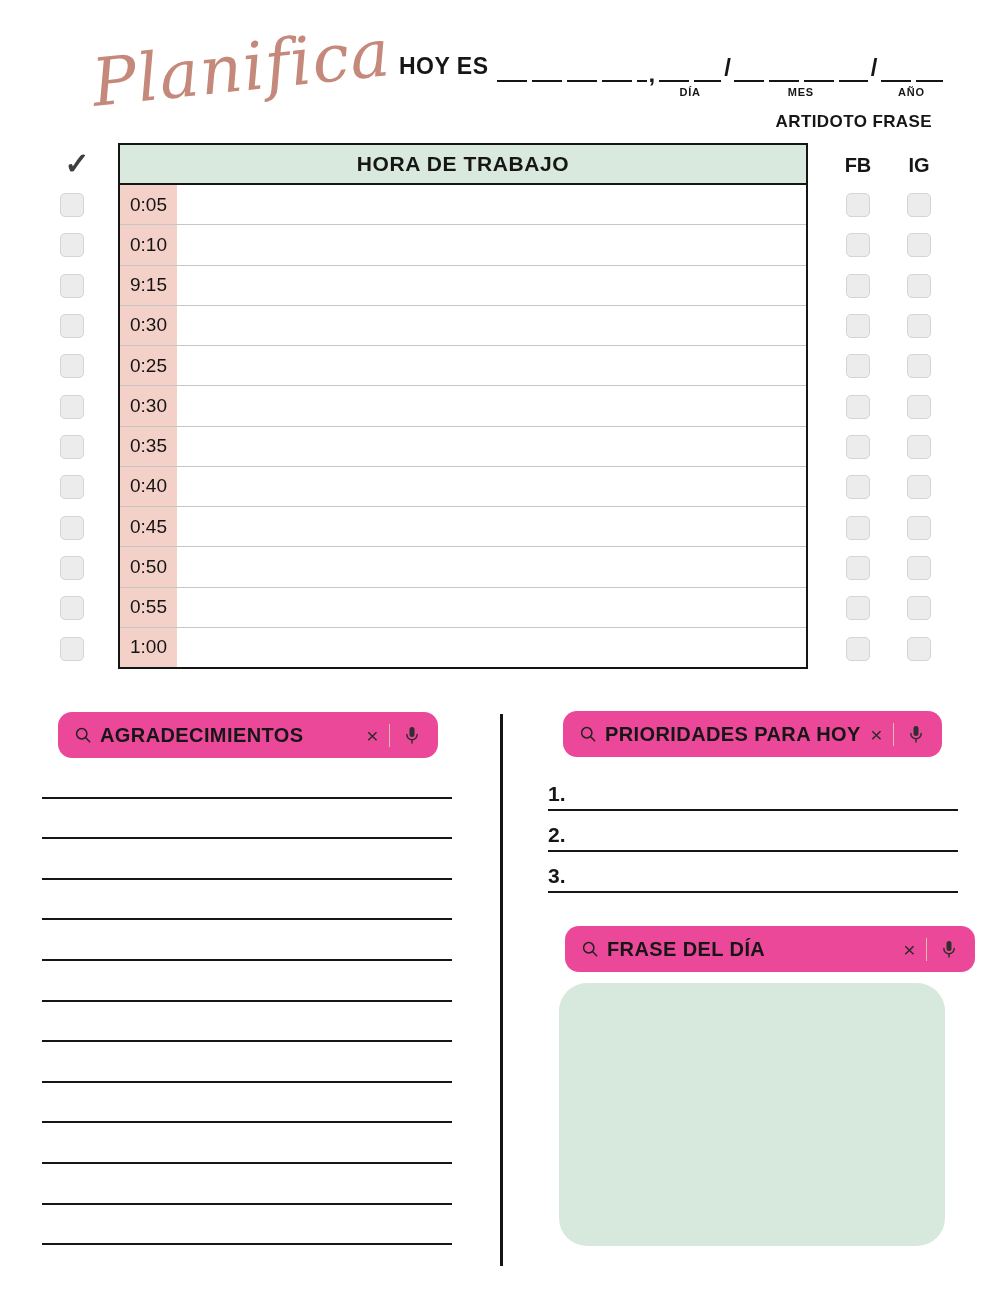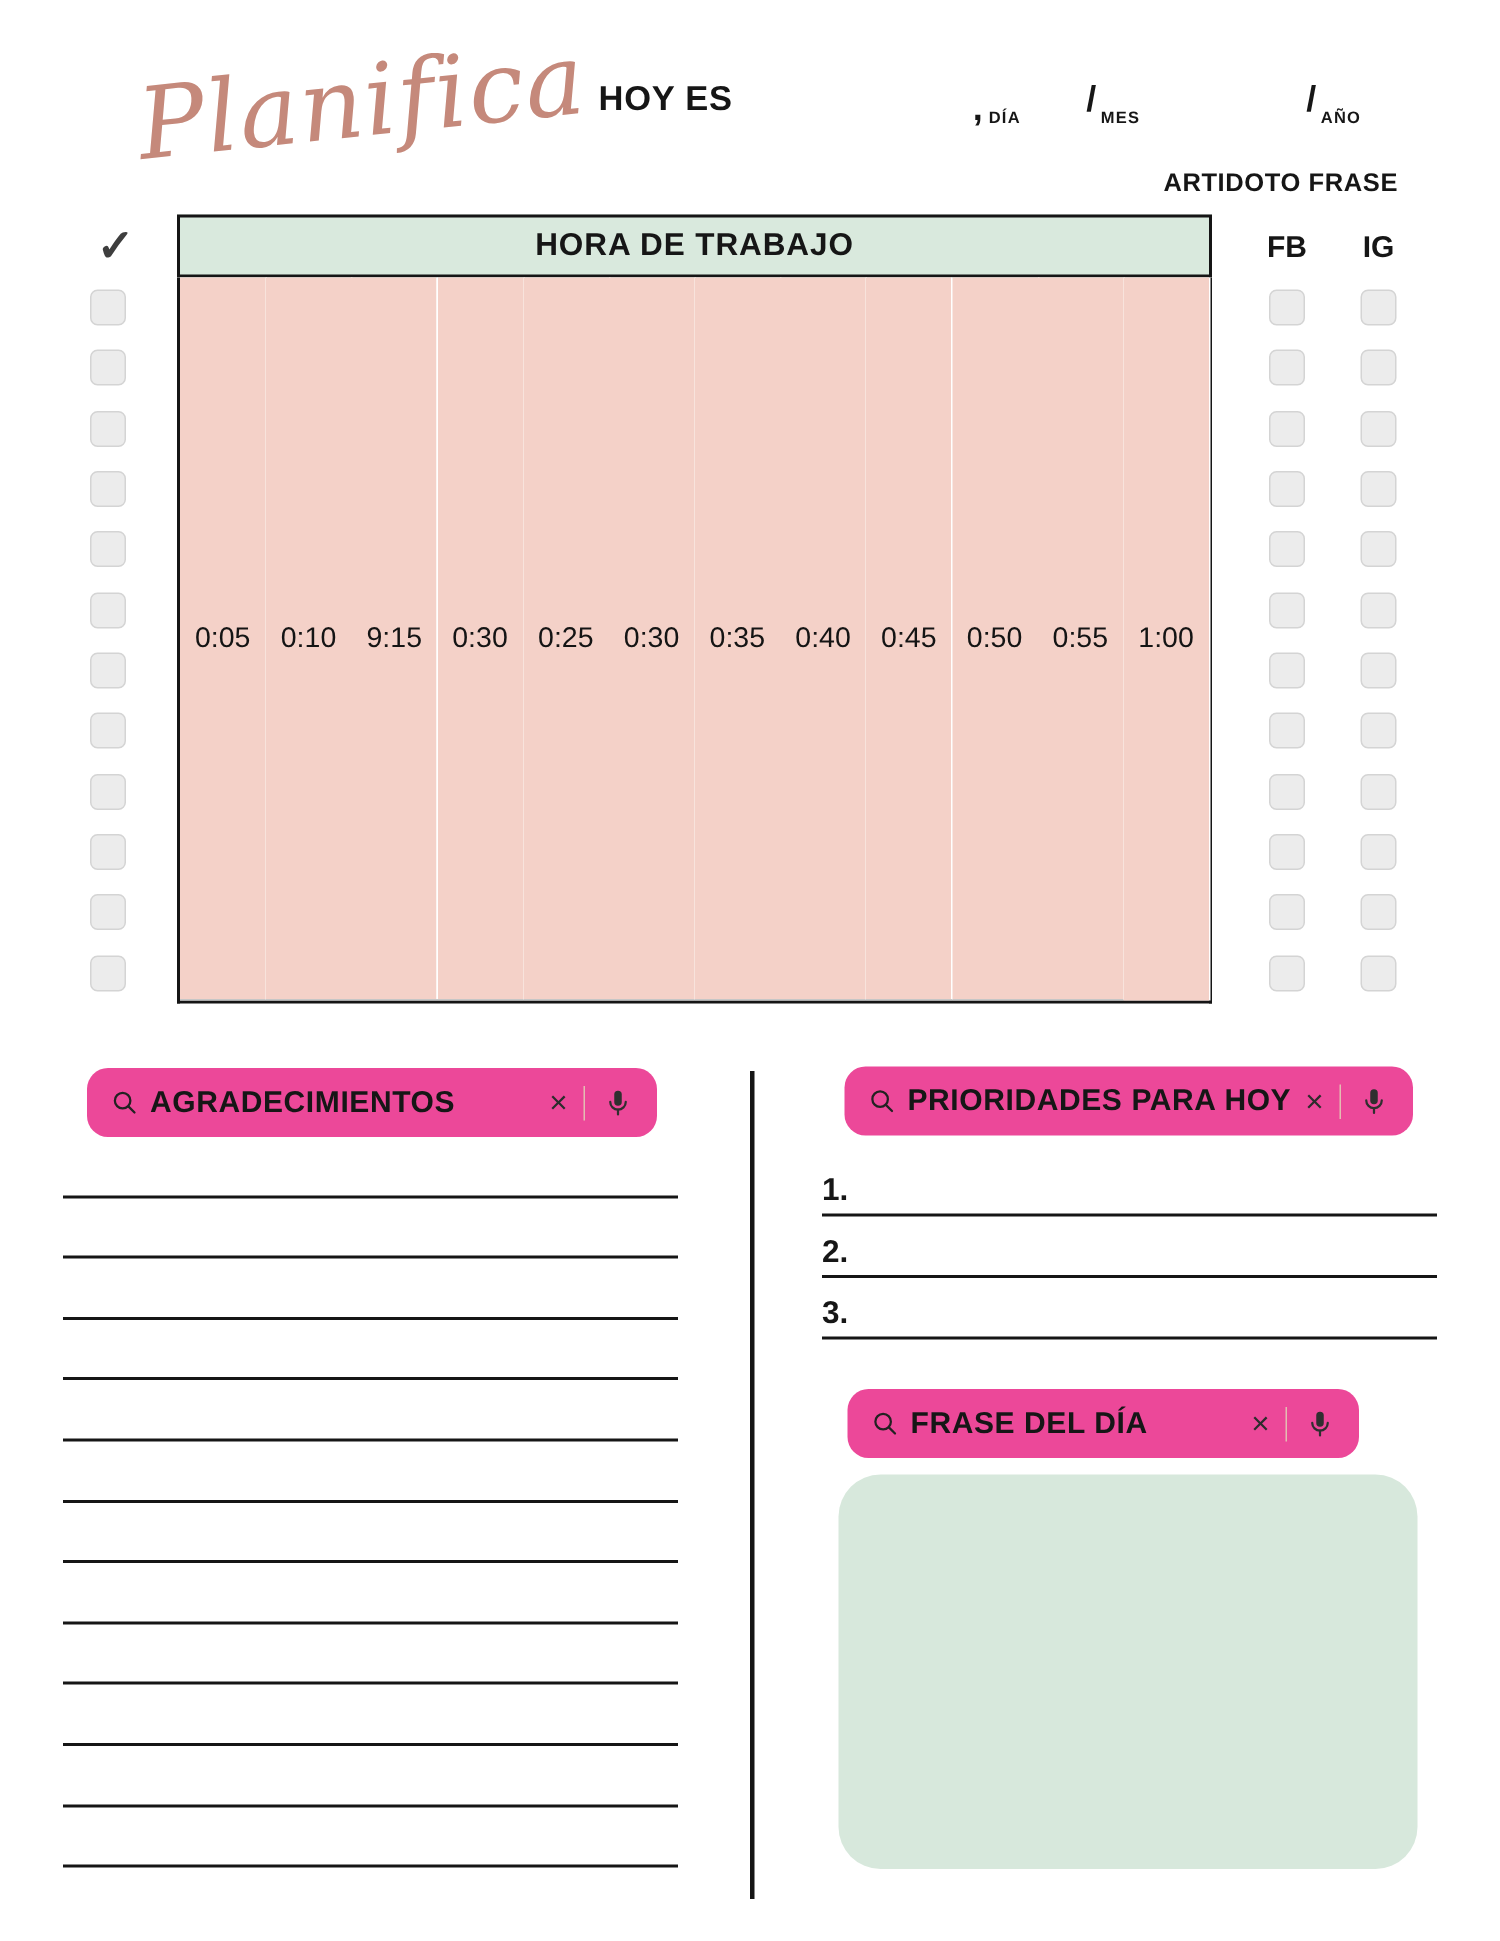--- a/index.html
+++ b/index.html
@@ -33,21 +33,21 @@
     left: 399px; top: 52px;
     display: flex;
     align-items: flex-end;
   }
   .date-prompt {
     font-weight: bold;
     font-size: 23px;
     letter-spacing: .5px;
     margin: 0 8px 20px 0;
   }
-  .blank-group { display: flex; flex-direction: row; }
+  .blank-group { display: flex; flex-direction: column; }
   .blank-line {
     height: 30px;
     background: repeating-linear-gradient(90deg, #151515 0 30px, transparent 30px 35px) bottom / 100% 2.5px no-repeat;
   }
   .blank-label {
     height: 18px;
     text-align: center;
     font-weight: bold;
     font-size: 11px;
     letter-spacing: .8px;
@@ -96,21 +96,21 @@
   }
   .fb-label { left: 838px; }
   .ig-label { left: 899px; }
   .wl-body {
     position: absolute;
     left: 118px; top: 185px;
     width: 690px; height: 484px;
     border-left: 2.5px solid #151515;
     border-right: 2.5px solid #151515;
     border-bottom: 2.5px solid #151515;
-    display: flex; flex-direction: row;
+    display: flex; flex-direction: column;
     background: #fff;
   }
   .wl-row { flex: 1; display: flex; border-bottom: 1.5px solid #c6c6c6; }
   .wl-row:last-child { border-bottom: none; justify-content: space-between; }
   .wl-time {
     width: 57px;
     background: #f4d1c8;
     display: flex; align-items: center; justify-content: center;
     font-size: 19px;
     color: #141414;
@@ -143,21 +143,21 @@
   .pill {
     position: absolute;
     height: 46px;
     background: #ec4899;
     border-radius: 14px;
     display: flex; align-items: center;
     padding: 0 16px 0 15px;
   }
   .pill-gratitude  { left: 58px;  top: 712px; width: 380px; }
   .pill-priorities { left: 563px; top: 711px; width: 379px; }
-  .pill-phrase     { left: 565px; top: 926px; width: 341px; }
+  .pill-phrase     { left: 565px; top: 926px; width: 410px; }
   .pill-title {
     font-weight: bold;
     font-size: 20px;
     letter-spacing: .4px;
     margin-left: 7px;
     flex: 1;
     white-space: nowrap;
   }
   .pill-clear {
     font-size: 21px;

